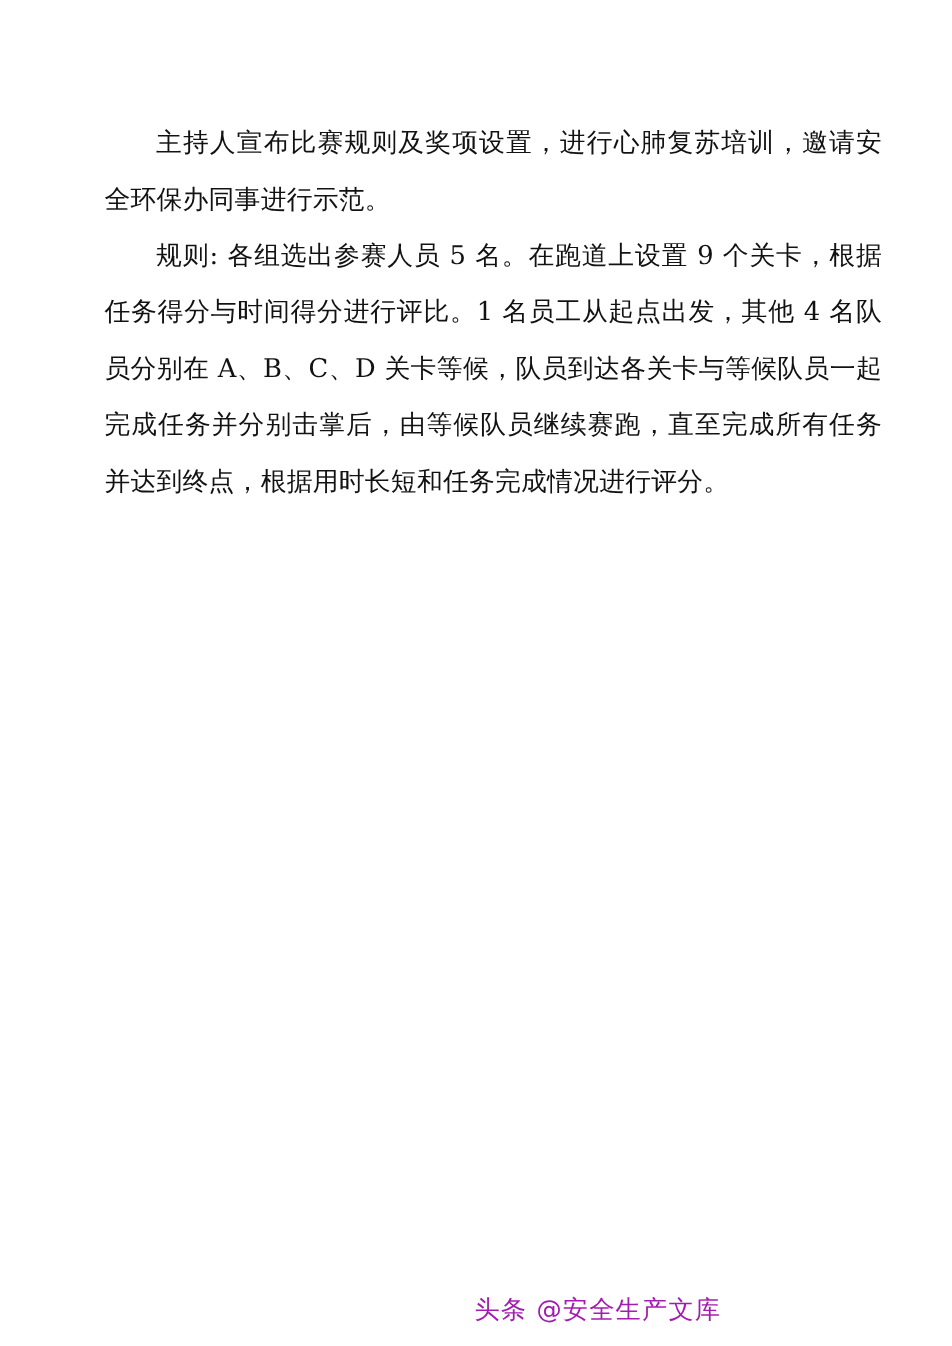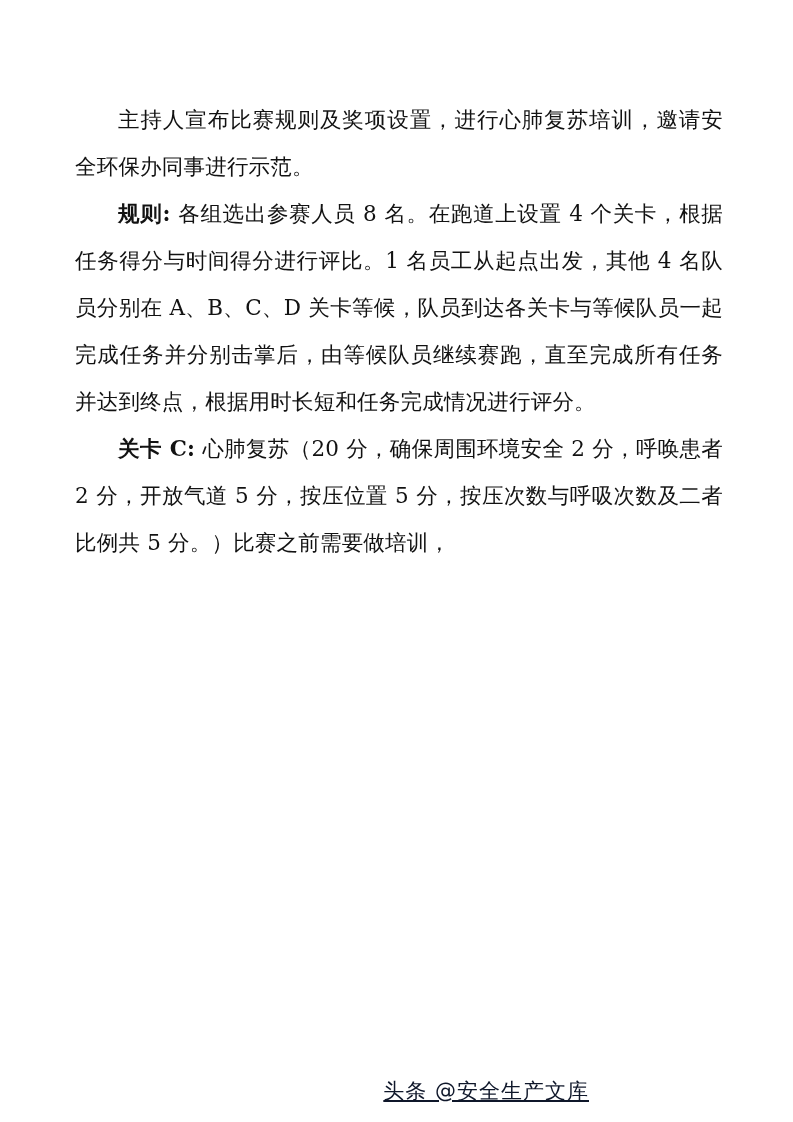--- a/index.html
+++ b/index.html
@@ -11,21 +11,21 @@
     width: 793px;
     height: 1122px;
     position: relative;
     overflow: hidden;
     font-family: "DejaVu Serif", "Liberation Serif", serif;
     color: #1a1a1a;
   }
 
   #page {
     position: absolute;
-    left: 0;
+    left: 12px;
     top: 0;
     width: 627px;
     height: 1122px;
     background: #ffffff;
   }
 
   .doc-body {
     position: absolute;
     left: 75px;
     top: 96px;
@@ -41,52 +41,50 @@
     margin: 0 0 0 0;
     color: #121212;
     word-break: break-all;
   }
 
   .para.indent {
     text-indent: 2em;
   }
 
   .lead {
-    font-weight: bold;
+    font-weight: normal;
     letter-spacing: 0.3px;
   }
 
   .watermark {
     position: absolute;
     right: 38px;
     bottom: 18px;
     font-size: 21px;
     line-height: 26px;
-    color: #0f172a;
+    color: #a21caf;
     letter-spacing: 1px;
     font-family: "DejaVu Sans", "Liberation Sans", sans-serif;
     white-space: nowrap;
     user-select: none;
-    text-decoration: underline;
   }
 </style>
 </head>
 <body>
 
 <div id="page">
 
   <div class="doc-body">
 
     <p class="para indent"><span>主持人宣布比赛规则及奖项设置，进行心肺复苏培训，邀请安全环保办同事进行示范。</span></p>
 
-    <p class="para indent"><span class="lead">规则:</span><span> 各组选出参赛人员 8 名。在跑道上设置 4 个关卡，根据任务得分与时间得分进行评比。1 名员工从起点出发，其他 4 名队员分别在 A、B、C、D 关卡等候，队员到达各关卡与等候队员一起完成任务并分别击掌后，由等候队员继续赛跑，直至完成所有任务并达到终点，根据用时长短和任务完成情况进行评分。</span></p>
+    <p class="para indent"><span class="lead">规则:</span><span> 各组选出参赛人员 5 名。在跑道上设置 9 个关卡，根据任务得分与时间得分进行评比。1 名员工从起点出发，其他 4 名队员分别在 A、B、C、D 关卡等候，队员到达各关卡与等候队员一起完成任务并分别击掌后，由等候队员继续赛跑，直至完成所有任务并达到终点，根据用时长短和任务完成情况进行评分。</span></p>
 
 
 
-    <p class="para indent"><span class="lead">关卡 C:</span><span> 心肺复苏（20 分，确保周围环境安全 2 分，呼唤患者 2 分，开放气道 5 分，按压位置 5 分，按压次数与呼吸次数及二者比例共 5 分。）比赛之前需要做培训，</span></p>
 
 
 
   </div>
 
   <div class="watermark">头条 @安全生产文库</div>
 
 </div>
 
 </body></html>

